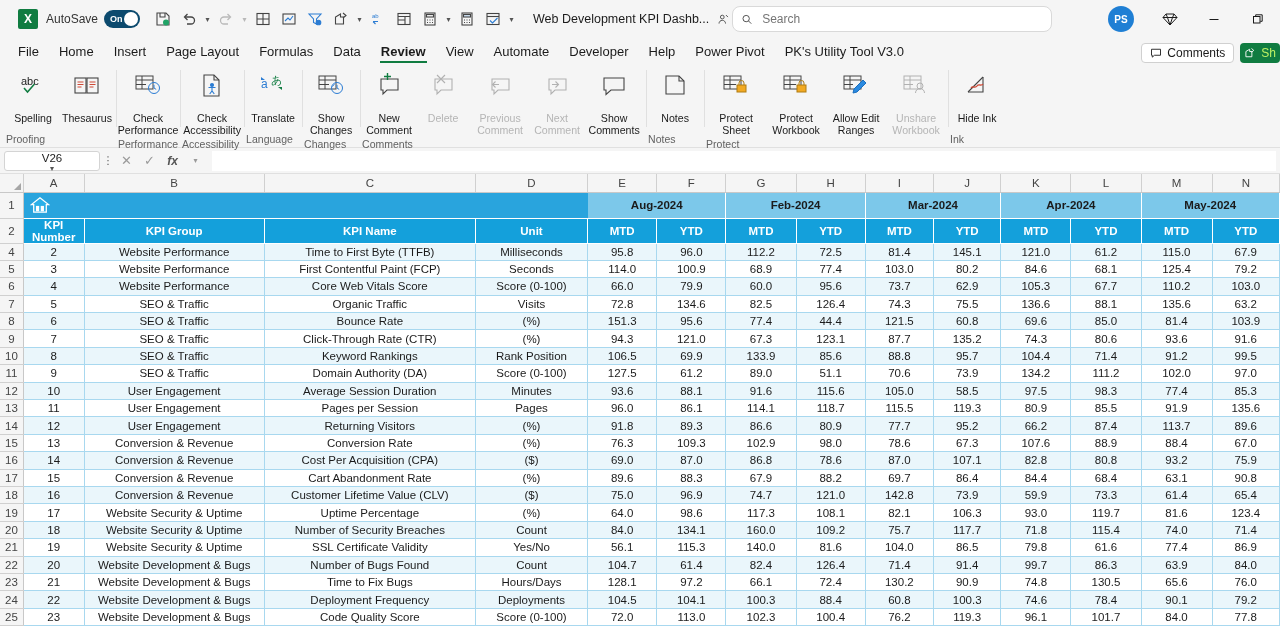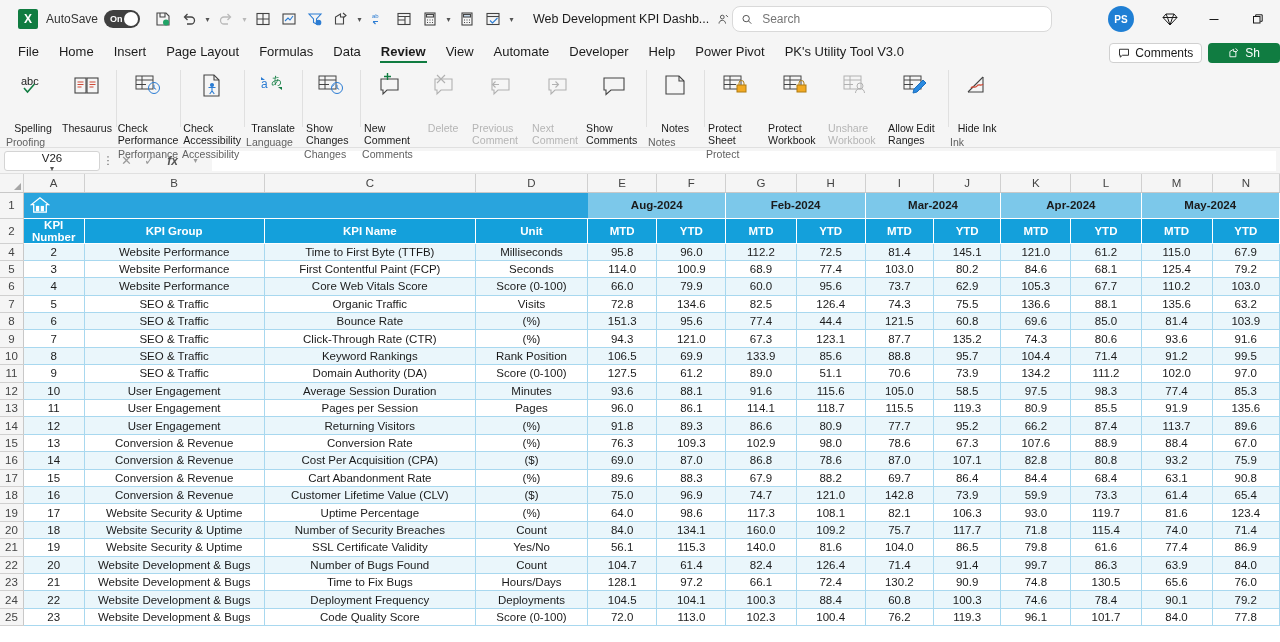--- a/index.html
+++ b/index.html
@@ -32,21 +32,21 @@
     flex: none;
   }
   .autosave-label {
     font-size: 12px; color: #333;
     margin-right: 6px;
     white-space: nowrap;
   }
   .toggle {
     width: 36px; height: 18px;
     border-radius: 9px;
-    background: #404040;
+    background: #0c4a6e;
     position: relative;
     margin-right: 10px;
     flex: none;
     cursor: pointer;
   }
   .toggle .knob {
     position: absolute; right: 2px; top: 2px;
     width: 14px; height: 14px; border-radius: 50%;
     background: #fff;
   }
@@ -145,24 +145,24 @@
   .comments-btn {
     border: 1px solid #d0d0d0;
     border-radius: 4px;
     background: #fff;
     font-size: 12px; color: #1b1b1b;
     padding: 2px 8px;
     display: flex; align-items: center; gap: 5px;
     cursor: pointer; white-space: nowrap;
   }
   .share-btn {
-    background: #107c41; color: #ffffff;
+    background: #107c41; color: #bef264;
     border-radius: 4px;
     font-size: 12px;
-    padding: 3px 20px;
+    padding: 3px 4px;
     display: flex; align-items: center; gap: 5px;
     cursor: pointer; white-space: nowrap;
   }
 
   
   .ribbon {
     height: 84px;
     background: #f5f5f5;
     border-bottom: 1px solid #e0e0e0;
     display: flex;
@@ -204,22 +204,23 @@
     border-radius: 3px;
   }
   .ritem.wide { width: 60px; }
   .ritem .ico {
     height: 32px;
     display: flex; align-items: center; justify-content: center;
   }
   .ritem .lbl {
     font-size: 10.6px;
     color: #1b1b1b;
+    text-align: center;
     line-height: 12px;
-    margin-top: 20px;
+    margin-top: 10px;
     word-spacing: normal;
   }
   .ritem.disabled { cursor: default; }
   .ritem.disabled .lbl { color: #b5b5b5; }
   .ritem.disabled svg { opacity: .38; }
 
   
   .fbar {
     height: 26px;
     background: #f5f5f5;
@@ -681,40 +682,40 @@
           <div class="ico">
             <svg width="30" height="28" viewBox="0 0 30 28" fill="none" stroke="#444" stroke-width="1">
               <rect x="3" y="4" width="17" height="13"></rect>
               <path d="M3 8h17M3 12.5h12M9 4v13"></path>
               <rect x="16" y="13" width="9" height="7" fill="#f2a922" stroke="#b07d12"></rect>
               <path d="M18 13v-2a2.5 2.5 0 0 1 5 0v2" stroke="#b07d12"></path>
             </svg>
           </div>
           <div class="lbl">Protect Workbook</div>
         </div>
+        <div class="ritem wide">
+          <div class="ico">
+            <svg width="30" height="28" viewBox="0 0 30 28" fill="none" stroke="#444" stroke-width="1">
+              <rect x="3" y="4" width="17" height="13"></rect>
+              <path d="M3 8h17M3 12.5h9M9 4v13"></path>
+              <path d="M12 21l1-4 9-9 3 3-9 9z" fill="#2b8ae0" stroke="#1a6fbf"></path>
+            </svg>
+          </div>
+          <div class="lbl">Allow Edit Ranges</div>
+        </div>
         <div class="ritem disabled wide">
           <div class="ico">
             <svg width="30" height="28" viewBox="0 0 30 28" fill="none" stroke="#444" stroke-width="1">
               <rect x="3" y="4" width="17" height="13"></rect>
               <path d="M3 8h17M3 12.5h9M9 4v13"></path>
               <circle cx="19" cy="14" r="3"></circle>
               <path d="M14.5 21c0-2.6 2-4.5 4.5-4.5s4.5 1.9 4.5 4.5"></path>
             </svg>
           </div>
           <div class="lbl">Unshare Workbook</div>
-        </div>
-        <div class="ritem wide">
-          <div class="ico">
-            <svg width="30" height="28" viewBox="0 0 30 28" fill="none" stroke="#444" stroke-width="1">
-              <rect x="3" y="4" width="17" height="13"></rect>
-              <path d="M3 8h17M3 12.5h9M9 4v13"></path>
-              <path d="M12 21l1-4 9-9 3 3-9 9z" fill="#2b8ae0" stroke="#1a6fbf"></path>
-            </svg>
-          </div>
-          <div class="lbl">Allow Edit Ranges</div>
         </div>
       </div>
       <div class="rgroup-label">Protect</div>
     </div>
     <div class="rgroup">
       <div class="rgroup-items">
         <div class="ritem">
           <div class="ico">
             <svg width="30" height="28" viewBox="0 0 30 28" fill="none" stroke="#444" stroke-width="1.1">
               <path d="M6 20 L21 5"></path>

